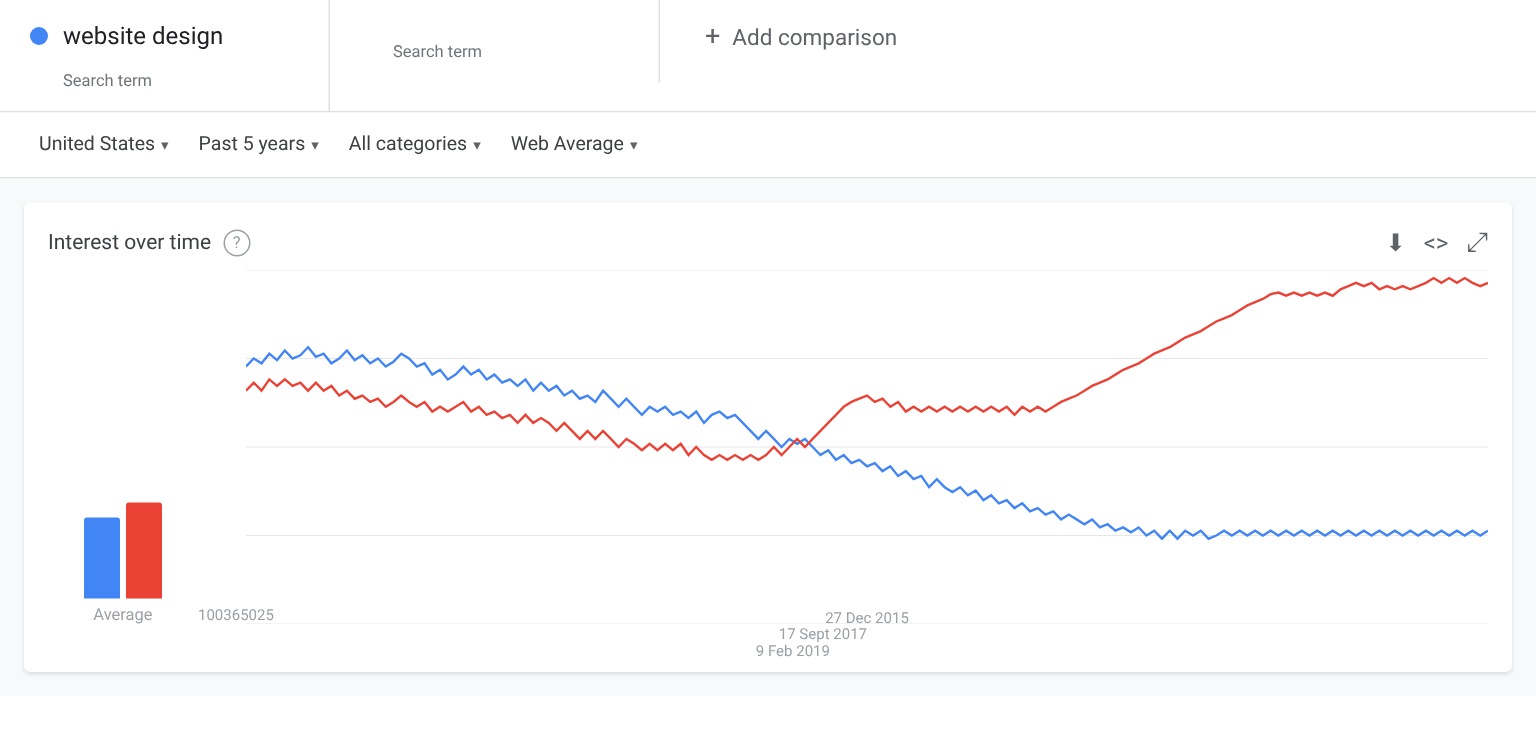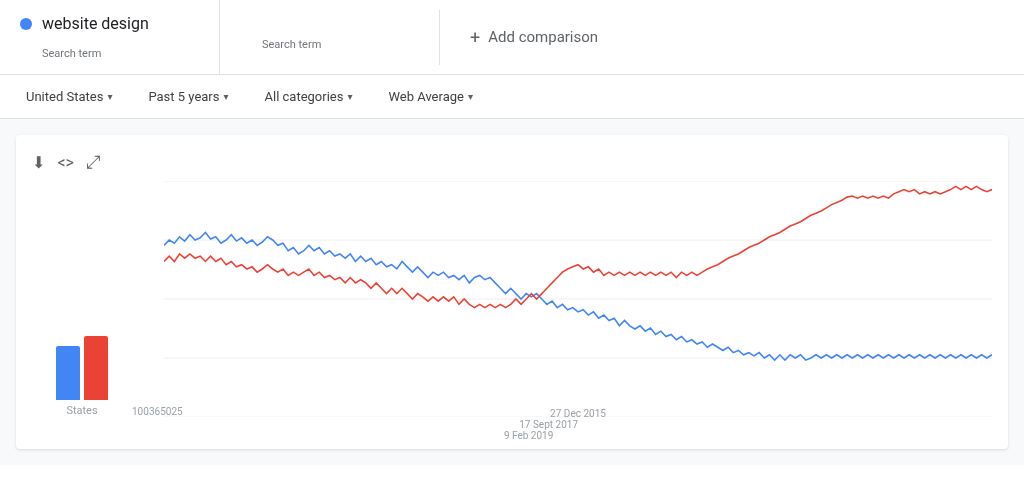--- a/index.html
+++ b/index.html
@@ -1,20 +1,20 @@
 <!DOCTYPE html>
 <html><head>
   <meta charset="utf-8">
   <style>
     * { box-sizing: border-box; margin: 0; padding: 0; }
     body { font-family: 'Roboto', Arial, sans-serif; background: #fff; color: #333; font-size: 13px; }
 
     .header-bar {
       display: flex;
-      align-items: center;
+      align-items: flex-start;
       border-bottom: 1px solid #e0e0e0;
       background: #fff;
     }
     .search-term-box {
       display: flex;
       flex-direction: column;
       justify-content: center;
       padding: 14px 20px;
       border-right: 1px solid #e0e0e0;
       min-width: 200px;
@@ -50,21 +50,21 @@
       font-size: 15px;
       color: #5f6368;
       cursor: pointer;
       flex: 1;
     }
     .add-comparison .plus { font-size: 18px; color: #5f6368; }
 
     .filter-bar {
       display: flex;
       align-items: center;
-      gap: 16px;
+      gap: 0;
       padding: 8px 16px;
       border-bottom: 1px solid #e0e0e0;
       background: #fff;
     }
     .filter-btn {
       display: flex;
       align-items: center;
       gap: 4px;
       padding: 6px 10px;
       font-size: 13px;
@@ -249,35 +249,39 @@
   </div>
   <div class="filter-btn">
     <span>Web Average</span>
     <span class="chevron">▾</span>
   </div>
 </div>
 
 <div class="main-content">
   <div class="chart-card">
     <div class="chart-header">
+      <div class="chart-title-area">
+        <span class="chart-title">Interest over time</span>
+        <div class="info-icon">?</div>
+      </div>
       <div class="chart-actions">
         <span title="Download">⬇</span>
         <span title="Embed">&lt;&gt;</span>
         <span title="Share" style="font-size:18px;">⤢</span>
       </div>
     </div>
 
     <div class="chart-area">
 
       <div class="avg-section">
         <div class="avg-bars">
           <div class="avg-bar avg-bar-blue"></div>
           <div class="avg-bar avg-bar-red"></div>
         </div>
-        <div class="avg-label">States</div>
+        <div class="avg-label">Average</div>
       </div>
 
       <div class="graph-section">
 
         <div class="y-axis">
           <span class="y-label">100</span>
           <span class="y-label">36</span>
           <span class="y-label">50</span>
           <span class="y-label">25</span>
         </div>

